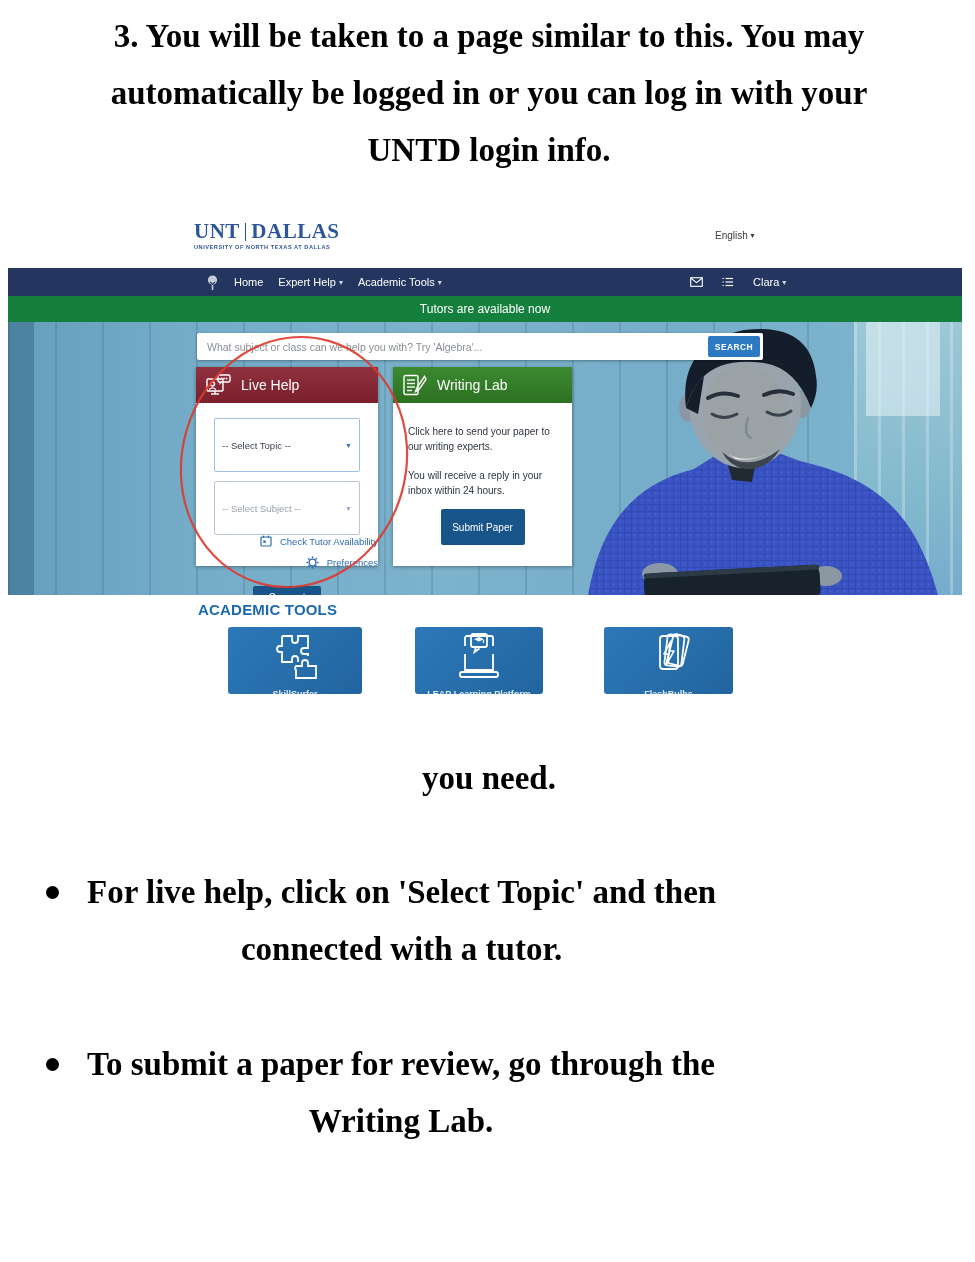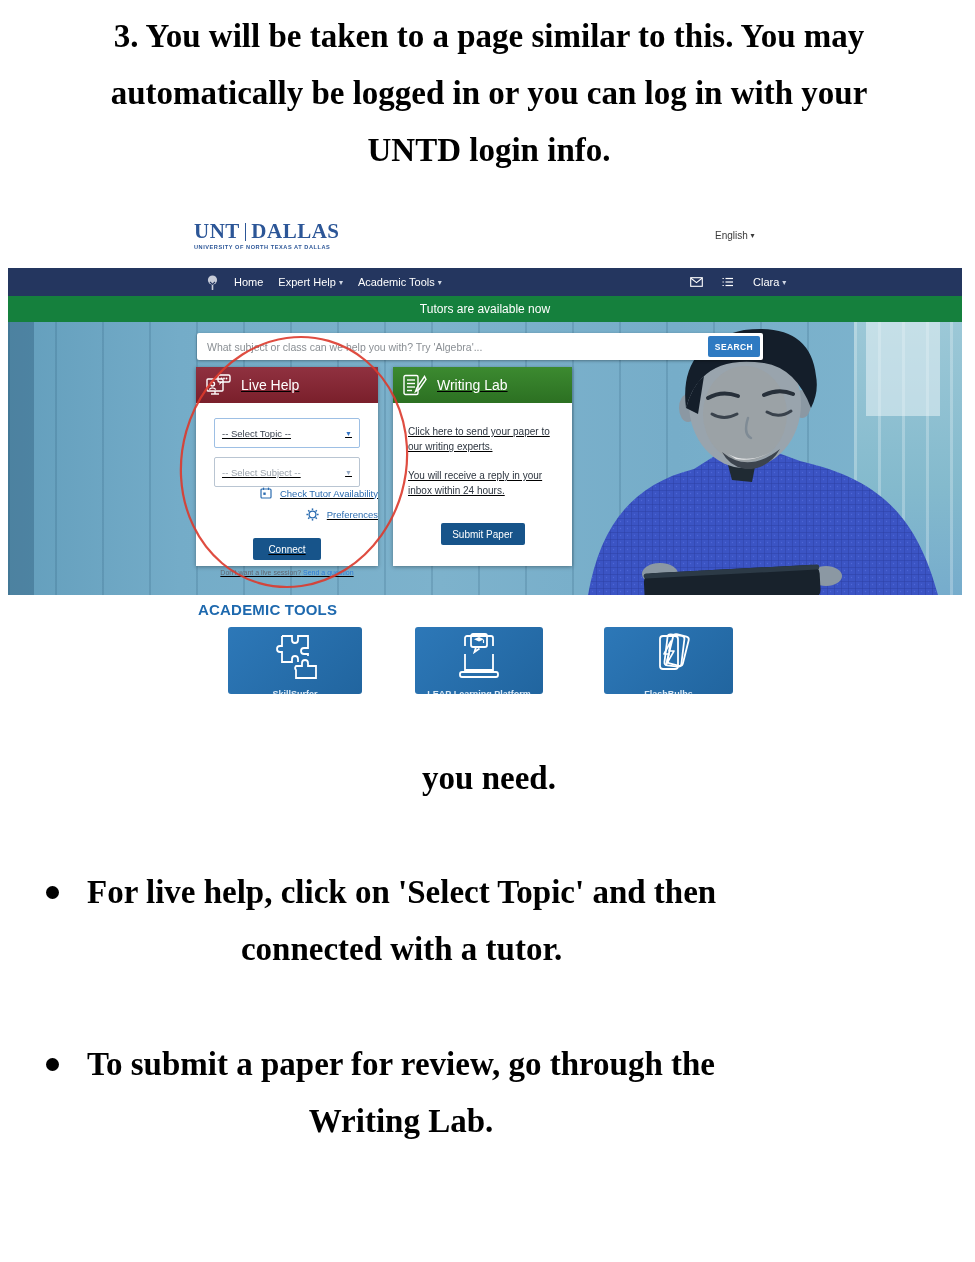--- a/index.html
+++ b/index.html
@@ -50,42 +50,42 @@
 
   
   .search-row{position:absolute;left:189px;top:11px;width:566px;height:27px;background:#fff;border-radius:2px;
               box-shadow:0 1px 3px rgba(0,0,0,.35);display:flex;align-items:center;z-index:4;}
   .search-input{flex:1;border:none;outline:none;font-size:10.5px;color:#555;padding:0 10px;background:transparent;font-family:"Liberation Sans",sans-serif;}
   .search-input::placeholder{color:#8a8f94;opacity:1;}
   .search-btn{width:52px;height:21px;margin-right:3px;background:#2e7ac2;color:#fff;font-size:8.5px;font-weight:bold;
               border:none;border-radius:2px;display:flex;align-items:center;justify-content:center;cursor:pointer;letter-spacing:.4px;}
 
   
-  .card{position:absolute;top:45px;background:#fff;box-shadow:0 1px 4px rgba(0,0,0,.35);z-index:4;text-decoration:underline;}
+  .card{position:absolute;top:45px;background:#fff;box-shadow:0 1px 4px rgba(0,0,0,.35);z-index:4;}
   .card-live{left:188px;width:182px;height:199px;}
   .card-writing{left:385px;width:179px;height:199px;}
   .card-header{height:36px;display:flex;align-items:center;gap:10px;padding-left:10px;color:#fff;font-size:14px;}
   .hdr-live{background:linear-gradient(180deg,#903140 0%,#7a1f2b 100%);}
   .hdr-writing{background:linear-gradient(180deg,#3c8a30 0%,#2c7022 100%);}
   .select{margin:0 18px;height:20px;border:1px solid #9dbfe4;border-radius:2px;font-size:9.5px;color:#3c4450;
-          display:flex;align-items:center;justify-content:space-between;padding:4px 7px;background:#fff;cursor:pointer;}
+          display:flex;align-items:center;justify-content:space-between;padding:16px 7px;background:#fff;cursor:pointer;}
   .select.first{margin-top:15px;}
   .select.second{margin-top:9px;color:#9aa2ab;border-color:#b9c5d2;}
   .select .sel-caret{font-size:7px;color:#3574c4;}
   .select.second .sel-caret{color:#93a7c2;}
   .card-links{margin-top:0;margin-left:35px;display:flex;flex-direction:column;gap:9px;align-items:flex-end;}
   .card-link{display:flex;align-items:center;gap:8px;color:#2b6cb0;font-size:9.5px;cursor:pointer;}
   .btn-navy{background:#17548a;color:#fff;font-size:10px;border:none;border-radius:2px;
             display:flex;align-items:center;justify-content:center;cursor:pointer;}
   .connect-btn{width:68px;height:22px;margin:17px auto 0 auto;}
   .fine-print{margin-top:9px;text-align:center;font-size:7px;color:#5f6670;}
   .fine-link{color:#2f7cd6;cursor:pointer;}
   .writing-body{padding:21px 15px 0 15px;font-size:10px;color:#2e3640;line-height:1.5;}
   .writing-body .p2{margin-top:14px;}
-  .submit-btn{width:84px;height:22px;position:absolute;left:50%;transform:translateX(-50%);bottom:21px;}
+  .submit-btn{width:84px;height:36px;position:absolute;left:50%;transform:translateX(-50%);bottom:21px;}
 
   
   .red-circle{position:absolute;left:158px;top:8px;width:260px;height:265px;z-index:6;pointer-events:none;}
 
   
   .tools{position:absolute;top:385px;left:0;right:0;height:102px;background:#fff;}
   .tools-heading{position:absolute;left:190px;top:6px;color:#1e69ae;font-weight:bold;font-size:15px;letter-spacing:.2px;}
   .tile{position:absolute;top:32px;height:67px;border-radius:3px;overflow:hidden;cursor:pointer;
         background:linear-gradient(135deg,#2d78b8 0%,#21659f 100%);}
   .tile-1{left:220px;width:134px;}

